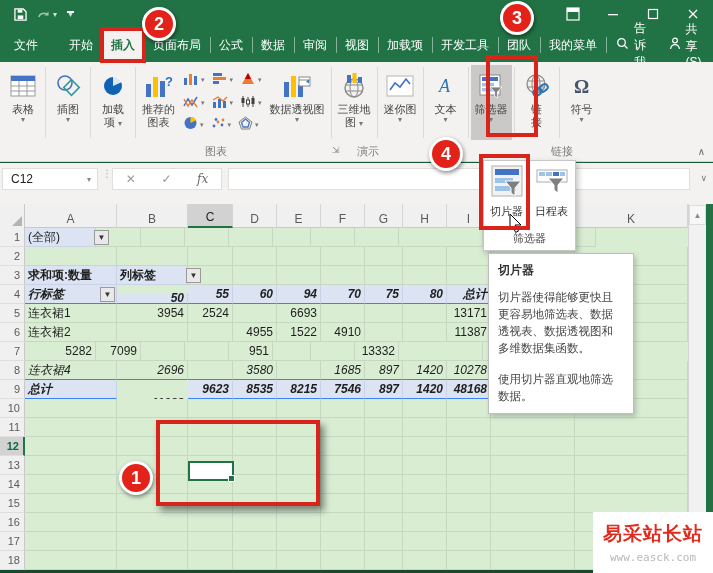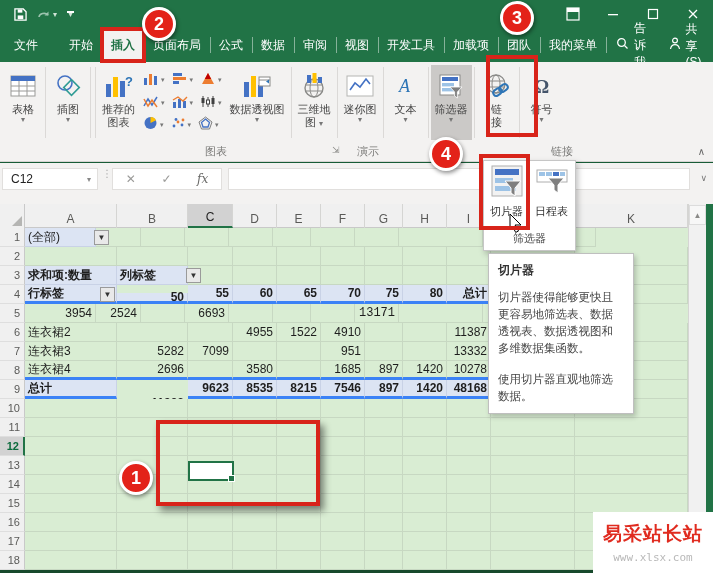--- a/index.html
+++ b/index.html
@@ -64,21 +64,21 @@
   .colhead { height:24px; display:flex; align-items:flex-end; justify-content:center; font-size:12px; color:#5a5a58; border-right:1px solid #d5d5d3; padding-bottom:2px; }
   .colhead.sel { background:#d2d2d2; color:#1e1e1e; border-bottom:2px solid #217346; }
   .grid { position:absolute; left:0; top:24px; }
   .srow { display:flex; }
   .rowhead { width:25px; display:flex; align-items:center; justify-content:flex-end; padding-right:4px; font-size:11px; color:#5a5a58; background:#f0f0f0; border-right:1px solid #c9c9c9; border-bottom:1px solid #dedede; }
   .rowhead.sel { background:#d2d2d2; color:#0c6b3d; border-right:2px solid #217346; font-weight:700; }
   .cell { font-size:12px; color:#1e1e1e; border-right:1px solid #c7d8c2; border-bottom:1px solid #c7d8c2; background:#d9edd3; display:flex; align-items:center; padding:0 3px; position:relative; white-space:nowrap; overflow:visible; }
   .cell.lav { background:#dce4f3; border-right-color:#c9d2e6; border-bottom-color:#c9d2e6; }
   .cell.b { font-weight:700; }
   .cell.r { justify-content:flex-end; }
-  .cell.bb { border-bottom:3px solid #3b82f6; }
+  .cell.bb { border-bottom:1px solid #3b82f6;font-style:italic; }
   .ddbtn { position:absolute; right:-14px; top:2px; width:15px; height:15px; background:#e9e9e9; border:1px solid #9a9a9a; font-size:8px; color:#333; display:flex; align-items:center; justify-content:center; z-index:2; }
   .ddbtn.inside { right:1px; }
   .scrollbar { position:absolute; left:688px; top:0; width:18px; height:369px; background:#f1f1f1; border-left:1px solid #d5d5d3; }
   .scroll-up { width:17px; height:20px; display:flex; align-items:center; justify-content:center; background:#f7f7f7; border:1px solid #dcdcdc; color:#8a8a88; font-size:8px; margin:1px 0 0 0; }
   .rightedge { position:absolute; left:706px; top:0; width:7px; height:369px; background:#217346; }
   .bottomedge { position:absolute; left:0; bottom:0; width:713px; height:3px; background:#17492c; }
 
   
   .selcell { position:absolute; left:188px; top:257px; width:46px; height:20px; background:#fff; border:2px solid #217346; z-index:5; }
   .selcell::after { content:""; position:absolute; right:-3px; bottom:-3px; width:5px; height:5px; background:#217346; border:1px solid #fff; }
@@ -168,22 +168,22 @@
   <div class="tabrow" id="tabrow">
 
     <div class="tab file">文件</div>
       <div class="tab">开始</div>
       <div class="tab selected">插入</div>
       <div class="tab sep">页面布局</div>
       <div class="tab sep">公式</div>
       <div class="tab sep">数据</div>
       <div class="tab sep">审阅</div>
       <div class="tab sep">视图</div>
+      <div class="tab sep">加载项</div>
       <div class="tab sep">开发工具</div>
-      <div class="tab sep">加载项</div>
       <div class="tab sep">团队</div>
       <div class="tab sep">我的菜单</div>
       <div class="tellme">
       <span><svg width="13" height="13" viewBox="0 0 13 13">
             <circle cx="5.5" cy="5.5" r="3.8" fill="none" stroke="#fff" stroke-width="1.3"></circle>
             <path d="M8.5 8.5l3 3" stroke="#fff" stroke-width="1.3"></path>
           </svg></span>
       <span>告诉我</span>
     </div>
     <div class="share">
@@ -213,20 +213,29 @@
         <span class="ic">
             <svg width="28" height="26" viewBox="0 0 28 26">
               <circle cx="11" cy="10" r="7" fill="none" stroke="#4472c4" stroke-width="1.6"></circle>
               <rect x="12" y="9" width="11" height="11" transform="rotate(45 17.5 14.5)" fill="none" stroke="#2e9b94" stroke-width="1.6"></rect>
             </svg>
           </span>
         <span class="lbl">插图</span>
         <span class="dd">▾</span>
       </div>
       <div class="vsep"></div>
+      <div class="bigbtn">
+        <span class="ic">
+            <svg width="26" height="26" viewBox="0 0 26 26">
+              <circle cx="13" cy="13" r="9" fill="#1062b4"></circle>
+              <path d="M13 13L22 9a9 9 0 0 0-9-5z" fill="#fff" opacity=".85"></path>
+            </svg>
+          </span>
+        <span class="lbl"><span>加载</span><br><span>项</span> <span class="dd">▾</span></span>
+      </div>
       <div class="vsep"></div>
       <div class="bigbtn">
         <span class="ic">
             <svg width="30" height="28" viewBox="0 0 30 28">
               <rect x="2" y="12" width="5" height="13" fill="#4472c4"></rect>
               <rect x="9" y="5" width="5" height="20" fill="#ffc000"></rect>
               <rect x="16" y="9" width="5" height="16" fill="#4472c4"></rect>
               <text x="21" y="14" font-size="13" font-weight="bold" fill="#2e75b6">?</text>
             </svg>
           </span>
@@ -479,58 +488,58 @@
           <div class="cell" style="width: 44px;"></div>
           <div class="cell" style="width: 84px;"></div>
           <div class="cell" style="width: 113px;"></div>
         </div>
         <div class="srow" style="height: 19px;">
           <div class="rowhead">4</div>
           <div class="cell lav b bb" style="width: 92px;">行标签<span class="ddbtn inside">▼</span></div>
           <div class="cell lav b r bb" style="width: 71px; margin-top: 8px;">50</div>
           <div class="cell lav b r bb" style="width: 45px;">55</div>
           <div class="cell lav b r bb" style="width: 44px;">60</div>
-          <div class="cell lav b r bb" style="width: 44px;">65</div>
+          <div class="cell lav b r bb" style="width: 44px;">94</div>
           <div class="cell lav b r bb" style="width: 44px;">70</div>
           <div class="cell lav b r bb" style="width: 38px;">75</div>
           <div class="cell lav b r bb" style="width: 44px;">80</div>
           <div class="cell lav b r bb" style="width: 44px;">总计</div>
           <div class="cell" style="width: 84px;"></div>
           <div class="cell" style="width: 113px;"></div>
         </div>
         <div class="srow" style="height: 19px;">
           <div class="rowhead">5</div>
+          <div class="cell" style="width: 92px;">连衣裙1</div>
           <div class="cell r" style="width: 71px;">3954</div>
           <div class="cell r" style="width: 45px;">2524</div>
           <div class="cell r" style="width: 44px;"></div>
           <div class="cell r" style="width: 44px;">6693</div>
           <div class="cell r" style="width: 44px;"></div>
           <div class="cell r" style="width: 38px;"></div>
           <div class="cell r" style="width: 44px;"></div>
-          <div class="cell r" style="width: 44px; font-family: Liberation Mono, monospace;">13171</div>
+          <div class="cell r" style="width: 44px;">13171</div>
           <div class="cell" style="width: 84px;"></div>
           <div class="cell" style="width: 113px;"></div>
         </div>
         <div class="srow" style="height: 19px;">
           <div class="rowhead">6</div>
           <div class="cell" style="width: 92px;">连衣裙2</div>
           <div class="cell r" style="width: 71px;"></div>
           <div class="cell r" style="width: 45px;"></div>
           <div class="cell r" style="width: 44px;">4955</div>
           <div class="cell r" style="width: 44px;">1522</div>
           <div class="cell r" style="width: 44px;">4910</div>
           <div class="cell r" style="width: 38px;"></div>
           <div class="cell r" style="width: 44px;"></div>
           <div class="cell r" style="width: 44px;">11387</div>
           <div class="cell" style="width: 84px;"></div>
           <div class="cell" style="width: 113px;"></div>
         </div>
         <div class="srow" style="height: 19px;">
           <div class="rowhead">7</div>
-          <div class="cell" style="width: 92px;">连衣裙3</div>
           <div class="cell r" style="width: 71px;">5282</div>
           <div class="cell r" style="width: 45px;">7099</div>
           <div class="cell r" style="width: 44px;"></div>
           <div class="cell r" style="width: 44px;"></div>
           <div class="cell r" style="width: 44px;">951</div>
           <div class="cell r" style="width: 38px;"></div>
           <div class="cell r" style="width: 44px;"></div>
           <div class="cell r" style="width: 44px;">13332</div>
           <div class="cell" style="width: 84px;"></div>
           <div class="cell" style="width: 113px;"></div>
@@ -737,17 +746,17 @@
   <div class="redbox box-filterbtn"></div>
   <div class="redbox box-slicer"></div>
   <div class="redbox box-cells shadowed"></div>
   <div class="badge b1">1</div>
   <div class="badge b2">2</div>
   <div class="badge b3">3</div>
   <div class="badge b4">4</div>
 
   <div class="watermark">
     <div class="wm-name">易采站长站</div>
-    <div class="wm-url">www.xlsx.com</div>
+    <div class="wm-url">www.easck.com</div>
   </div>
 
   <div class="bottomedge"></div>
 </div>
 
 </body></html>

